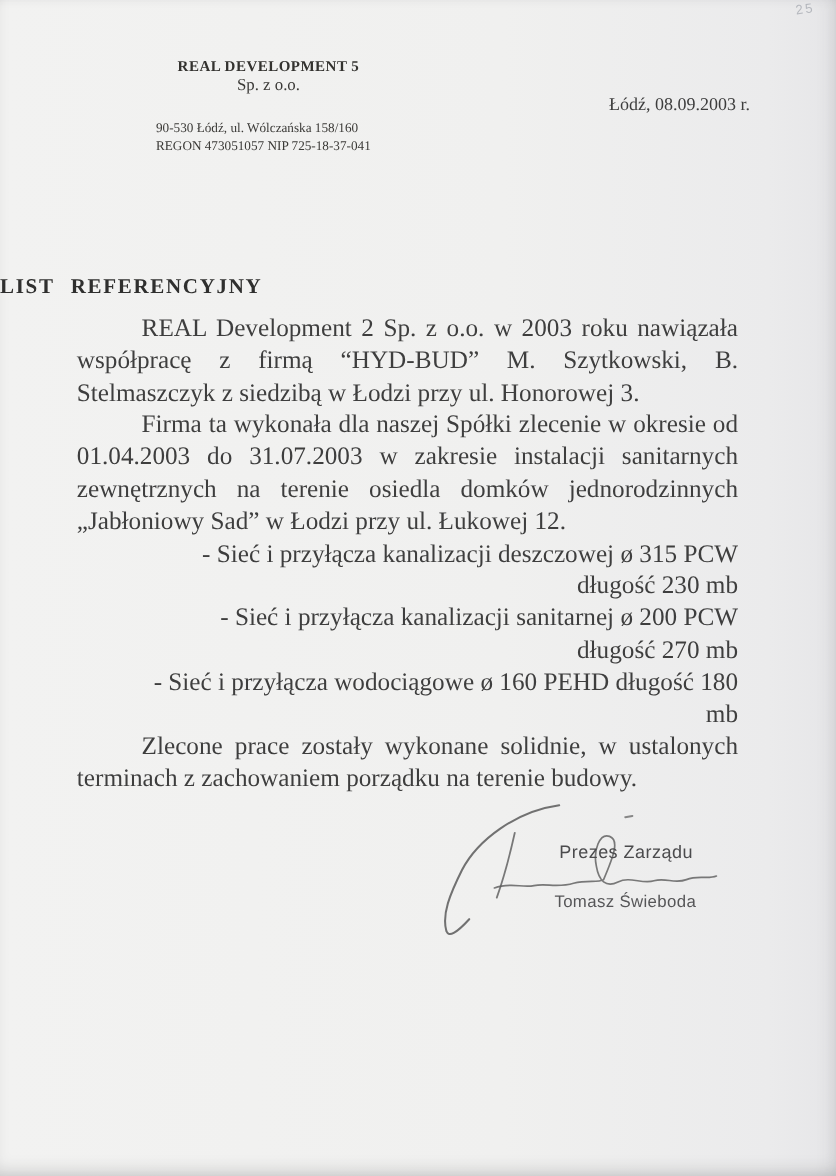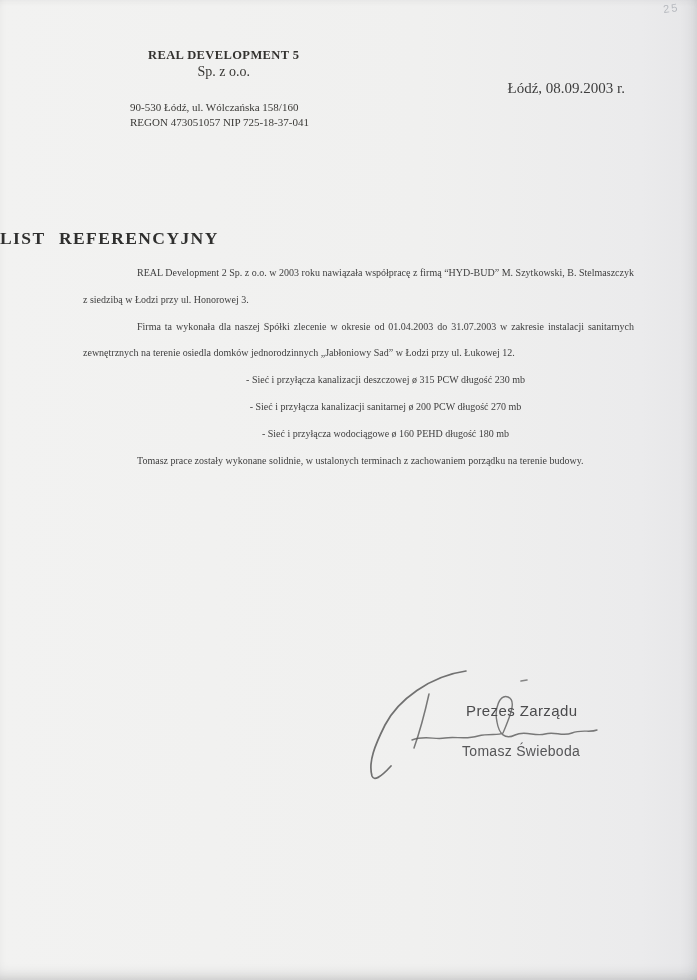--- a/index.html
+++ b/index.html
@@ -32,25 +32,25 @@
   
   .dateline{position:absolute;top:80px;right:72px;font-size:15px;color:#3d3d3d;}
   
   .title{
     position:absolute;top:228px;left:0;width:100%;text-align:left;
     font-size:17.5px;font-weight:bold;color:#2f2f2e;
     letter-spacing:1.4px;word-spacing:8px;
   }
   
   .body-text{
-    position:absolute;left:83px;top:260px;width:551px;
-    font-size:10px;line-height:26.8px;color:#3e3e3e;
+    position:absolute;left:64px;top:260px;width:551px;
+    font-size:21px;line-height:26.8px;color:#3e3e3e;
   }
   .body-text p{margin:0;text-align:justify;text-indent:54px;}
-  .body-text p.work{text-align:center;text-indent:0;padding-left:54px;}
+  .body-text p.work{text-align:right;text-indent:0;padding-left:54px;}
   
   .signature{position:absolute;left:360px;top:655px;width:310px;height:160px;}
   .sig-svg{position:absolute;left:0;top:0;}
   .sig-role{
     position:absolute;left:106px;top:47px;
     font-family:"Liberation Sans","DejaVu Sans",sans-serif;
     font-size:15px;color:#4b4b4d;letter-spacing:.4px;
   }
   .sig-name{
     position:absolute;left:102px;top:88px;
@@ -79,21 +79,21 @@
   <div class="dateline">Łódź, 08.09.2003 r.</div>
 
   <div class="title">LIST REFERENCYJNY</div>
 
   <div class="body-text">
     <p>REAL Development 2 Sp. z o.o. w 2003 roku nawiązała współpracę z firmą “HYD-BUD” M. Szytkowski, B. Stelmaszczyk z siedzibą w Łodzi przy ul. Honorowej 3.</p>
     <p>Firma ta wykonała dla naszej Spółki zlecenie w okresie od 01.04.2003 do 31.07.2003 w zakresie instalacji sanitarnych zewnętrznych na terenie osiedla domków jednorodzinnych „Jabłoniowy Sad” w Łodzi przy ul. Łukowej 12.</p>
     <p class="work">- Sieć i przyłącza kanalizacji deszczowej ø 315 PCW długość 230 mb</p>
     <p class="work">- Sieć i przyłącza kanalizacji sanitarnej ø 200 PCW długość 270 mb</p>
     <p class="work">- Sieć i przyłącza wodociągowe ø 160 PEHD długość 180 mb</p>
-    <p>Tomasz prace zostały wykonane solidnie, w ustalonych terminach z zachowaniem porządku na terenie budowy.</p>
+    <p>Zlecone prace zostały wykonane solidnie, w ustalonych terminach z zachowaniem porządku na terenie budowy.</p>
   </div>
 
   <div class="signature">
     <svg class="sig-svg" width="310" height="160" viewBox="0 0 310 160">
       <g fill="none" stroke="#5a5a5a" stroke-linecap="round">
 
         <path stroke-width="1.7" stroke-opacity=".85" d="M106,16 C70,21 38,45 25,70 C15,90 8,107 12,121 C14,126 20,123 31,111"></path>
 
         <path stroke-width="1.5" stroke-opacity=".8" d="M69,39 C65,57 60,76 54,93"></path>
 

